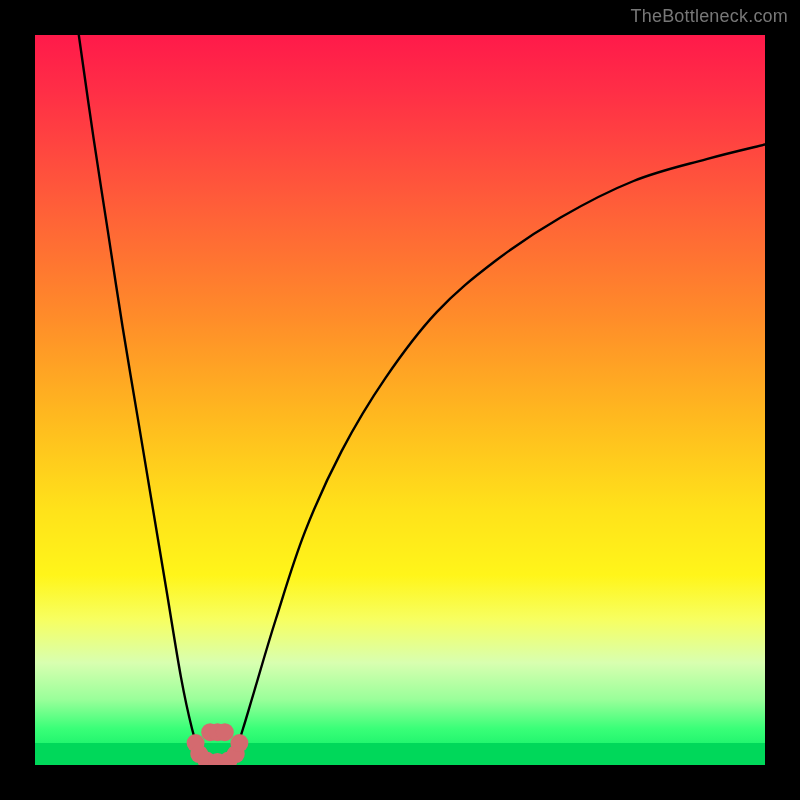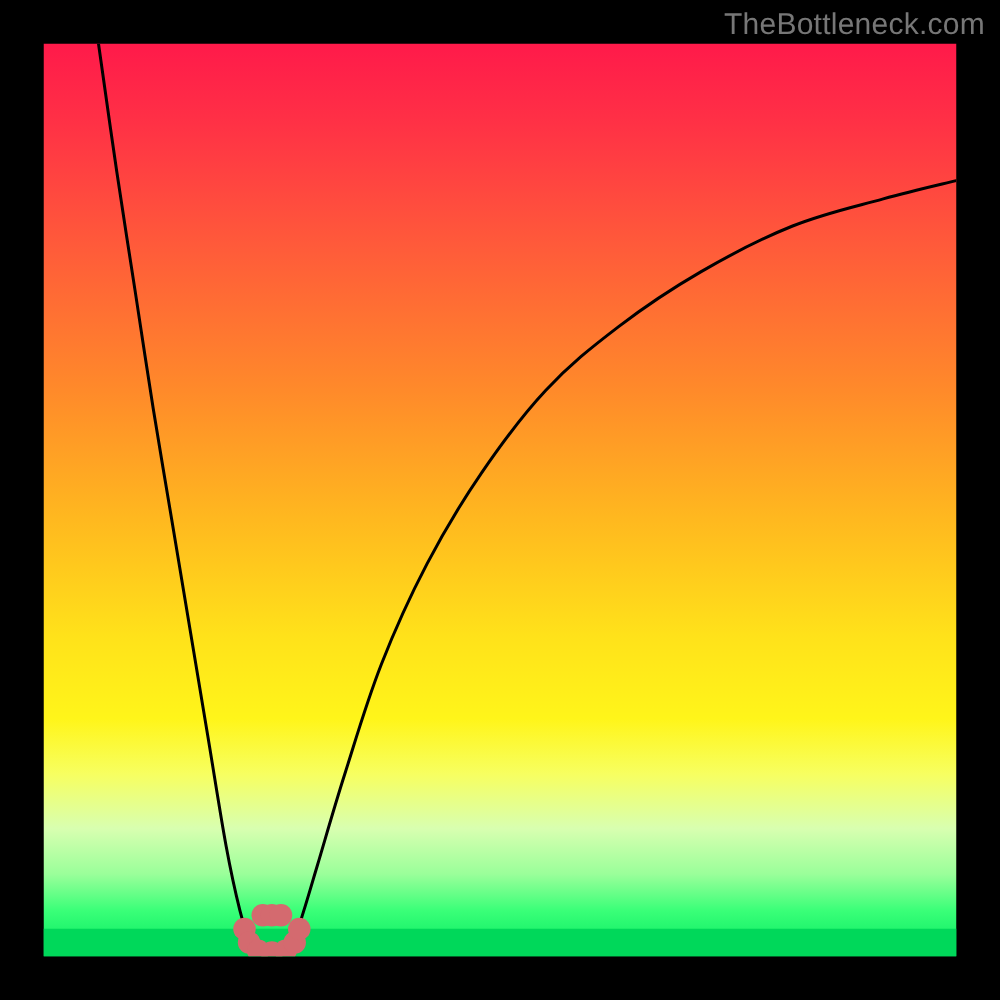--- a/index.html
+++ b/index.html
@@ -45,21 +45,21 @@
     right: 0;
     bottom: 0;
     height: 22px;
     background: #00d85a;
   }
   .attribution {
     position: absolute;
     top: 6px;
     right: 12px;
     color: #777;
-    font-size: 24px;
+    font-size: 18px;
     font-weight: 500;
     letter-spacing: 0.2px;
   }
   svg.curve {
     position: absolute;
     left: 0;
     top: 0;
     width: 730px;
     height: 730px;
   }

